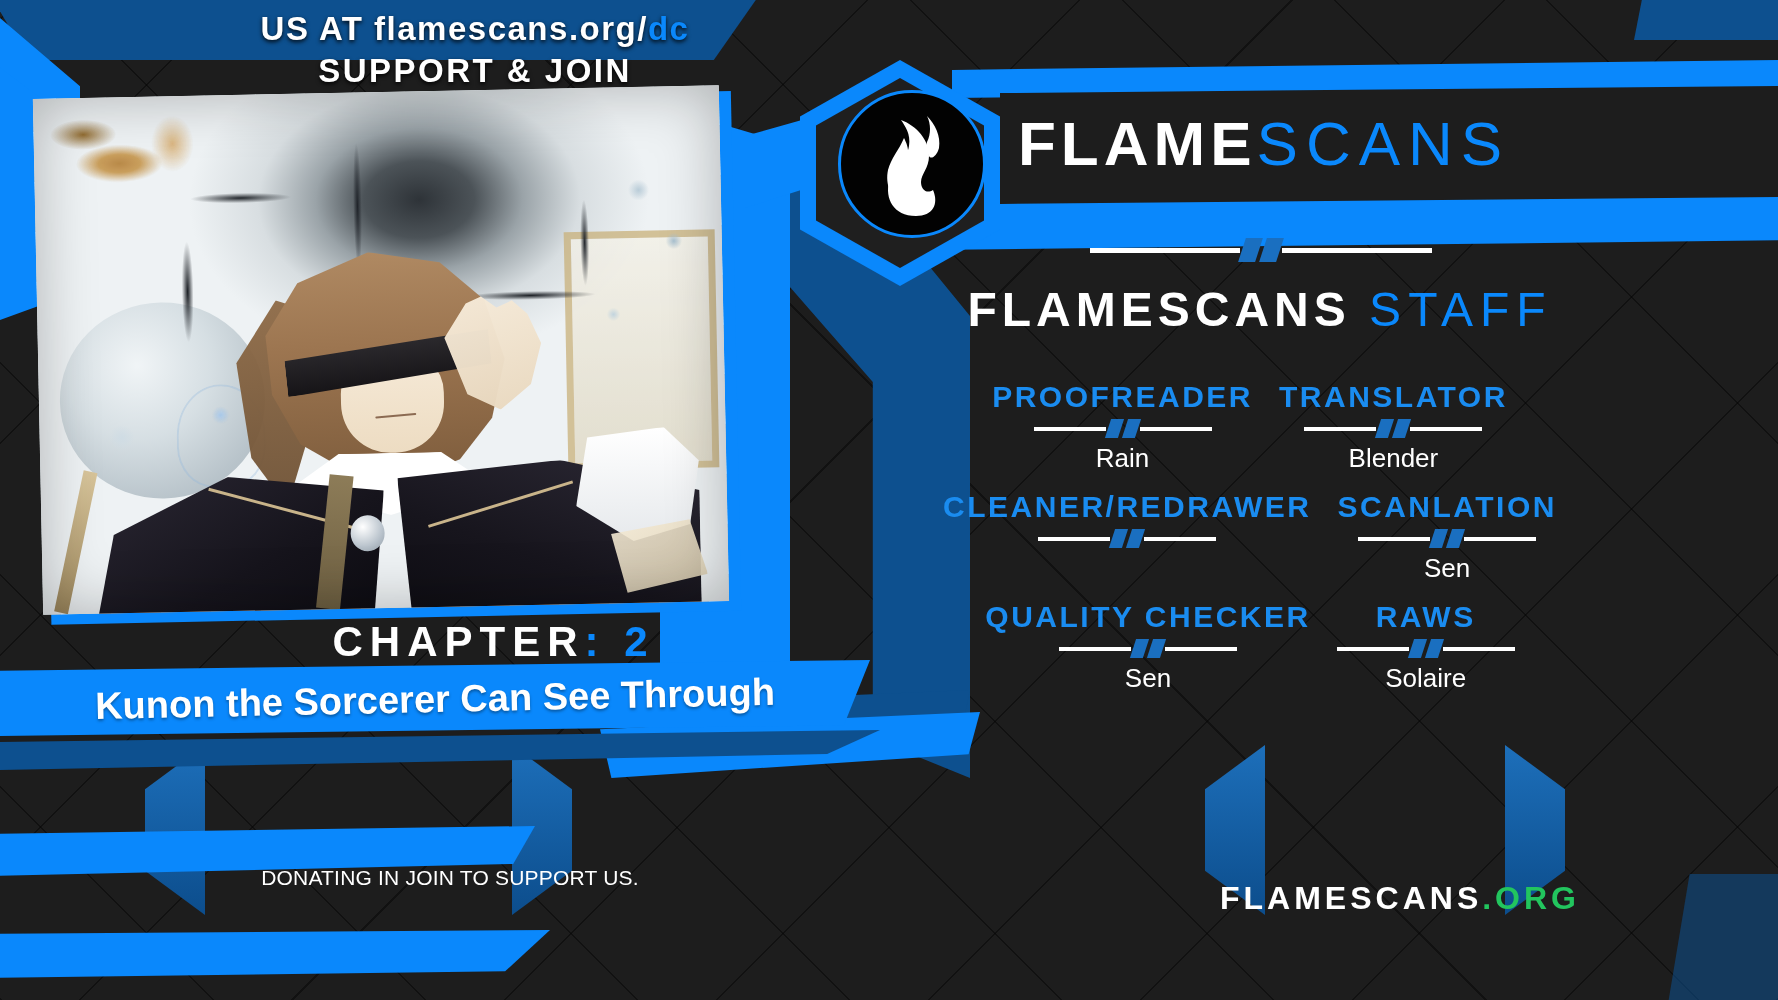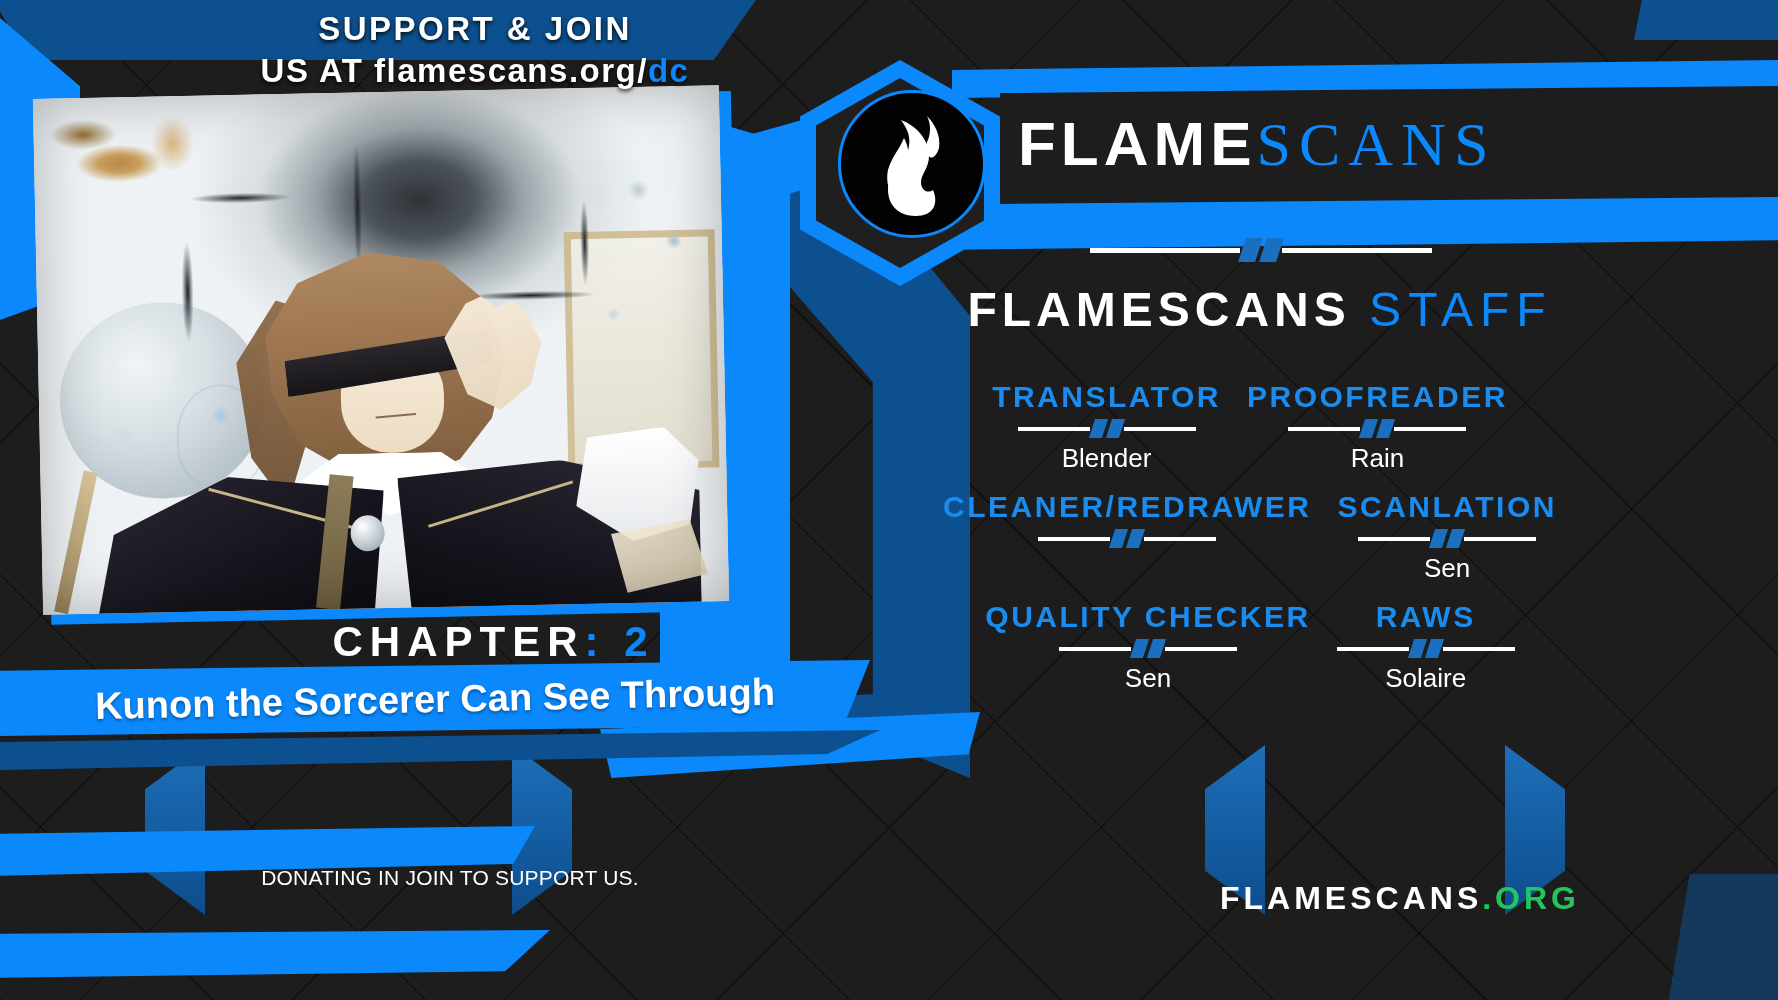--- a/index.html
+++ b/index.html
@@ -253,21 +253,21 @@
   .logo-mask{
     left:1000px; top:86px; width:778px; height:118px; background:#1d1d1d; z-index:5;
     clip-path:polygon(0 6%, 100% 0, 100% 94%, 0 100%);
   }
   .logo-title{
     left:1018px; top:84px; width:760px; z-index:9;
     font-size:62px; font-weight:700; letter-spacing:5px; line-height:120px;
     white-space:nowrap;
   }
   .lt-flame{ color:#ffffff; }
-  .lt-scans{ color:#0a88fc; font-weight:400; letter-spacing:8px;font-family:Liberation Serif, serif; }
+  .lt-scans{ color:#0a88fc; font-weight:400; letter-spacing:8px; }
 
   
   .divider{
     position:relative; display:flex; align-items:center; justify-content:center;
   }
   .divider .dl, .divider .dr{ height:5px; background:#ffffff; }
   .divider .slash{
     width:17px; height:24px; background:#1a6fc0; margin:0 2px;
     transform:skewX(-18deg);
   }
@@ -378,22 +378,22 @@
 <div id="page">
 
   <div class="texture"></div>
 
   <div class="shape tl-darkslab"></div>
   <div class="shape tr-corner"></div>
   <div class="shape tl-bracket2"></div>
   <div class="shape tl-bracket"></div>
 
   <div class="layer header-text">
+    <div class="header-line l2"><span>US AT flamescans.org/</span><span class="hl-accent">dc</span></div>
     <div class="header-line">SUPPORT &amp; JOIN</div>
-    <div class="header-line l2"><span>US AT flamescans.org/</span><span class="hl-accent">dc</span></div>
   </div>
 
   <div class="layer cover-wrap">
     <div class="cover-blue"></div>
     <div class="cover-img">
       <div class="art">
         <div class="art-bg"></div>
         <div class="art-chandelier"></div>
         <div class="art-frame"></div>
         <div class="art-orb"></div>
@@ -448,38 +448,38 @@
     <span class="slash"></span>
     <span class="dr"></span>
   </div>
 
   <div class="layer staff-title"><span class="st-white">FLAMESCANS</span> <span class="st-blue">STAFF</span></div>
 
   <div class="layer staff-grid">
 
     <div class="staff-row">
       <div class="staff-cell">
+        <div class="role">PROOFREADER</div>
+        <div class="divider small role-div">
+          <span class="dl"></span>
+          <span class="slash"></span>
+          <span class="slash"></span>
+          <span class="dr"></span>
+        </div>
+        <div class="name">Rain</div>
+      </div>
+      <div class="staff-cell">
         <div class="role">TRANSLATOR</div>
         <div class="divider small role-div">
           <span class="dl"></span>
           <span class="slash"></span>
           <span class="slash"></span>
           <span class="dr"></span>
         </div>
         <div class="name">Blender</div>
-      </div>
-      <div class="staff-cell">
-        <div class="role">PROOFREADER</div>
-        <div class="divider small role-div">
-          <span class="dl"></span>
-          <span class="slash"></span>
-          <span class="slash"></span>
-          <span class="dr"></span>
-        </div>
-        <div class="name">Rain</div>
       </div>
     </div>
 
     <div class="staff-row">
       <div class="staff-cell">
         <div class="role">CLEANER/REDRAWER</div>
         <div class="divider small role-div">
           <span class="dl"></span>
           <span class="slash"></span>
           <span class="slash"></span>

